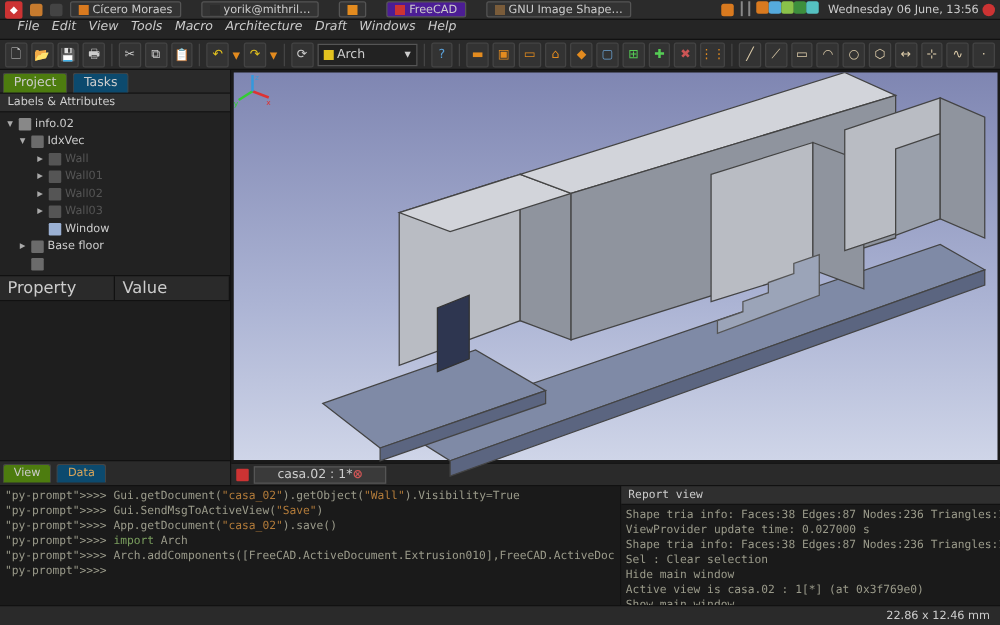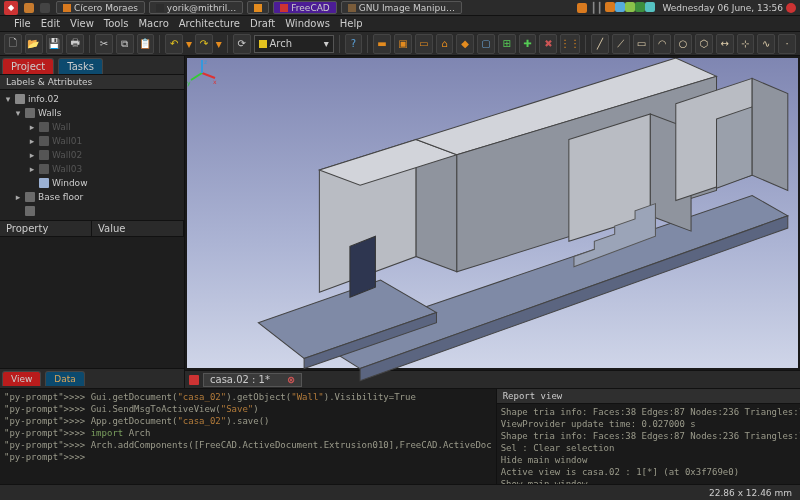--- a/index.html
+++ b/index.html
@@ -26,23 +26,24 @@
   .tray-dot { width:10px;height:10px;border-radius:2px;display:inline-block }
   .os-task { background:#333; border:1px solid #555; padding:0 6px; border-radius:2px; font-size:9px; display:flex; align-items:center; gap:3px; height:13px }
   .os-task.active { background:#4c1d95 }
   .task-icon { width:8px;height:8px;display:inline-block }
   .clock { font-size:9px; margin-left:4px }
 
   
   .menubar {
     height: 16px;
     background: #252525;
-    display:flex; align-items:center;
+    display:flex; 
     padding: 0 4px; gap: 2px;
     border-bottom:1px solid #111;
+    font-style:italic;
   }
   .menubar span { padding: 0 5px; cursor:default }
 
   
   .toolbar {
     background:#2a2a2a;
     border-bottom:1px solid #111;
     display:flex; align-items:center;
     padding: 2px 4px;
     gap:3px;
@@ -65,47 +66,47 @@
   .main {
     flex:1; display:flex; min-height:0;
   }
   .left-panel {
     width:185px; background:#222; border-right:1px solid #111;
     display:flex; flex-direction:column;
   }
   .panel-title { background:#2f2f2f; padding:2px 6px; border-bottom:1px solid #111 }
   .tabs { display:flex; background:#2a2a2a; border-bottom:1px solid #111 }
   .tab { padding:2px 8px; border:1px solid #444; border-bottom:none; background:#0c4a6e; margin:2px 2px 0 2px; border-radius:3px 3px 0 0 }
-  .tab.active { background:#b91c1c }
+  .tab.active { background:#4d7c0f }
   .subheader { background:#2f2f2f; padding:2px 6px; font-size:9px; border-bottom:1px solid #111 }
 
   .tree { flex: 0 0 auto; padding:2px 0; overflow:auto; font-size:9px; height:130px }
   .tree-row { display:flex; align-items:center; gap:3px; padding:0 4px; height:14px; white-space:nowrap }
   .arrow { width:8px; display:inline-block; text-align:center; color:#aaa }
   .ticon { width:10px;height:10px;display:inline-block;background:#555;border-radius:1px }
   .dim { color:#555 }
   .ind1 { padding-left:14px } .ind2 { padding-left:28px }
 
   .prop-header { display:flex; background:#2a2a2a; border-top:1px solid #111; border-bottom:1px solid #111 }
-  .prop-header span { flex:1; padding:2px 6px; font-size:10px; border-right:1px solid #111 }
+  .prop-header span { flex:1; padding:2px 6px; font-size:13px; border-right:1px solid #111 }
   .prop-body { flex:1; background:#1e1e1e }
   .bottom-tabs { display:flex; background:#2a2a2a; border-top:1px solid #111 }
   .bottom-tabs .tab { font-size:9px; margin:2px }
 
   .viewport-wrap { flex:1; display:flex; flex-direction:column; background:#1a1a1a }
   .viewport {
     flex:1;
     background: linear-gradient(#7f86b2, #acb4d4 60%, #cfd5e8);
     position:relative;
     margin:2px;
   }
   .viewport svg { position:absolute; inset:0 }
   .axis-gizmo { position:absolute; right:6px; bottom:6px; width:30px; height:30px }
   .doc-tab-row { height:18px; background:#2a2a2a; display:flex; align-items:center; padding:0 4px; gap:4px; border-top:1px solid #111 }
-  .doc-tab { background:#3a3a3a; border:1px solid #555; padding:0 6px; display:flex; align-items:center; gap:17px; height:14px }
+  .doc-tab { background:#3a3a3a; border:1px solid #555; padding:0 18px; display:flex; align-items:center; gap:0; height:14px }
   .close-x { color:#c55; font-weight:bold }
 
   
   .bottom {
     height:96px; display:flex; border-top:1px solid #111;
     font-family: monospace; font-size:9px;
   }
   .console { flex:1; display:flex; flex-direction:column; background:#1a1a1a; border-right:1px solid #111 }
   .console:last-child { border-right:none }
   .console .hdr { background:#2f2f2f; padding:2px 6px; border-bottom:1px solid #111; display:flex; justify-content:space-between }
@@ -121,39 +122,39 @@
     font-size:9px;
   }
 </style>
 </head>
 <body>
 
 <div class="os-bar">
   <span class="brand">◆</span>
   <span class="tray-dot" style="background:#c77b2e"></span>
   <span class="tray-dot" style="background:#444"></span>
-  <div id="os-tasks" style="display:flex;gap:4px">
+  <div id="os-tasks" style="display:flex;gap:16px">
       <div class="os-task">
         <span class="task-icon" style="background:#d97a1f"></span>
         <span>Cícero Moraes</span>
       </div>
       <div class="os-task">
         <span class="task-icon" style="background:#2d2d2d"></span>
         <span>yorik@mithril…</span>
       </div>
       <div class="os-task">
         <span class="task-icon" style="background:#e38b1f"></span>
       </div>
       <div class="os-task active">
         <span class="task-icon" style="background:#c33"></span>
         <span>FreeCAD</span>
       </div>
       <div class="os-task">
         <span class="task-icon" style="background:#7a5c3a"></span>
-        <span>GNU Image Manipu…</span>
+        <span>GNU Image Shape…</span>
       </div>
     </div>
   <div class="tray-icons">
     <span class="tray-dot" style="background:#d97a1f"></span>
     <span style="color:#888">┃┃</span>
     <span id="tray-dots"><span class="tray-dot" style="background: rgb(217, 122, 31);"></span><span class="tray-dot" style="background: rgb(85, 170, 221);"></span><span class="tray-dot" style="background: rgb(138, 194, 74);"></span><span class="tray-dot" style="background: rgb(61, 143, 61);"></span><span class="tray-dot" style="background: rgb(85, 193, 193);"></span></span>
     <span class="clock">Wednesday 06 June, 13:56</span>
     <span class="tray-dot" style="background:#c33;border-radius:50%"></span>
   </div>
 </div>
@@ -222,21 +223,21 @@
     <div class="subheader">Labels &amp; Attributes</div>
     <div class="tree" id="tree">
         <div class="tree-row ind0">
           <span class="arrow">▾</span>
           <span class="ticon" style="background:#888"></span>
           <span>info.02</span>
         </div>
         <div class="tree-row ind1">
           <span class="arrow">▾</span>
           <span class="ticon" style="background:#6b6b6b"></span>
-          <span>Walls</span>
+          <span>IdxVec</span>
         </div>
         <div class="tree-row ind2">
           <span class="arrow">▸</span>
           <span class="ticon" style="background:#555"></span>
           <span class="dim">Wall</span>
         </div>
         <div class="tree-row ind2">
           <span class="arrow">▸</span>
           <span class="ticon" style="background:#555"></span>
           <span class="dim">Wall01</span>

